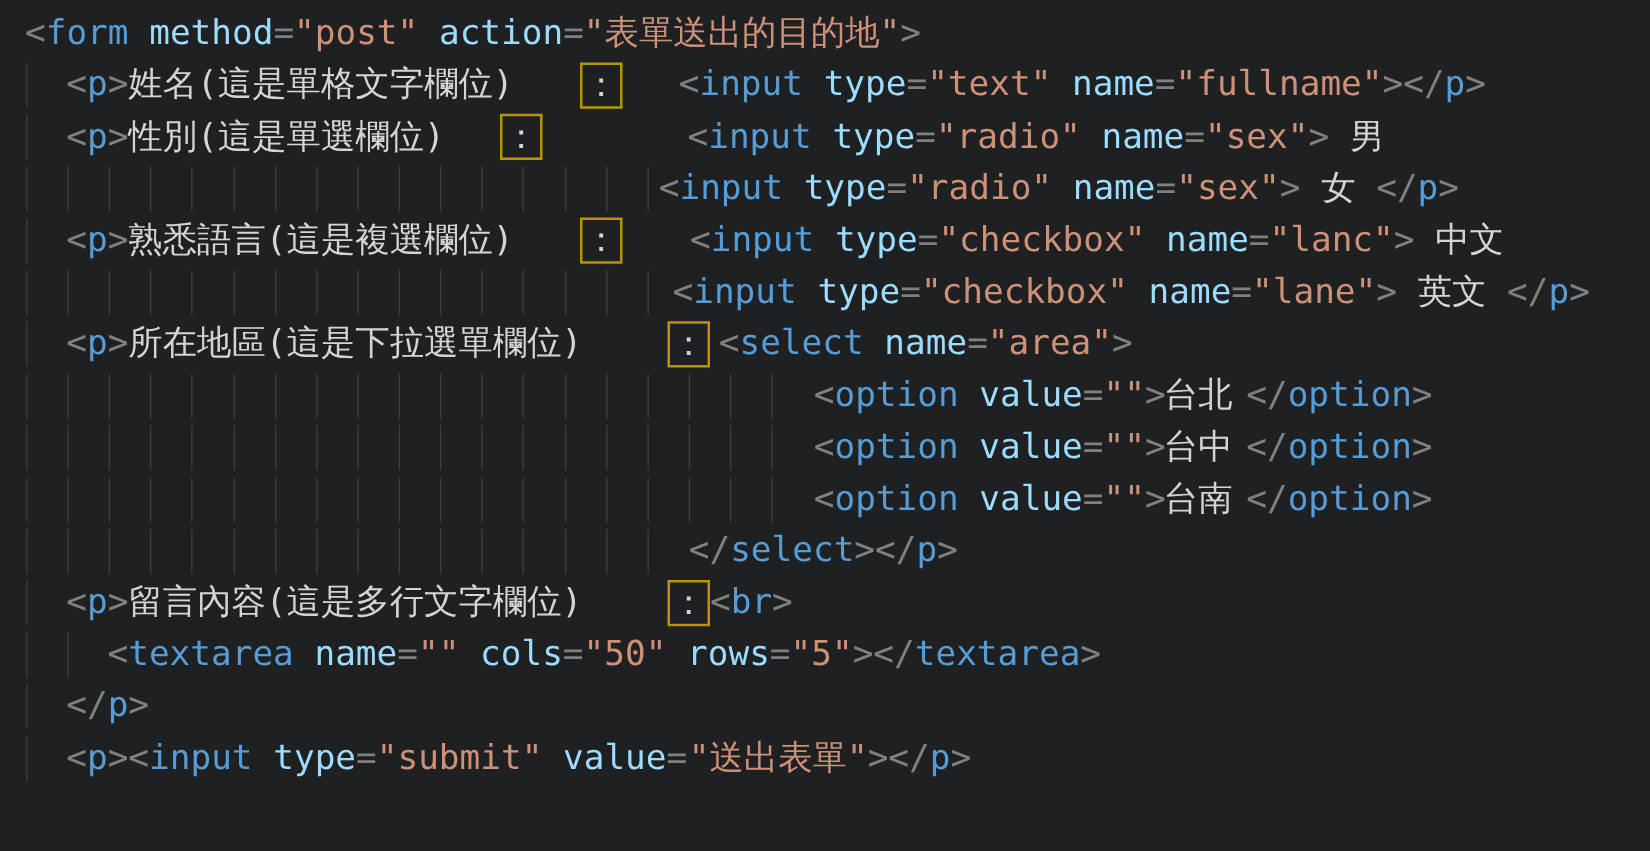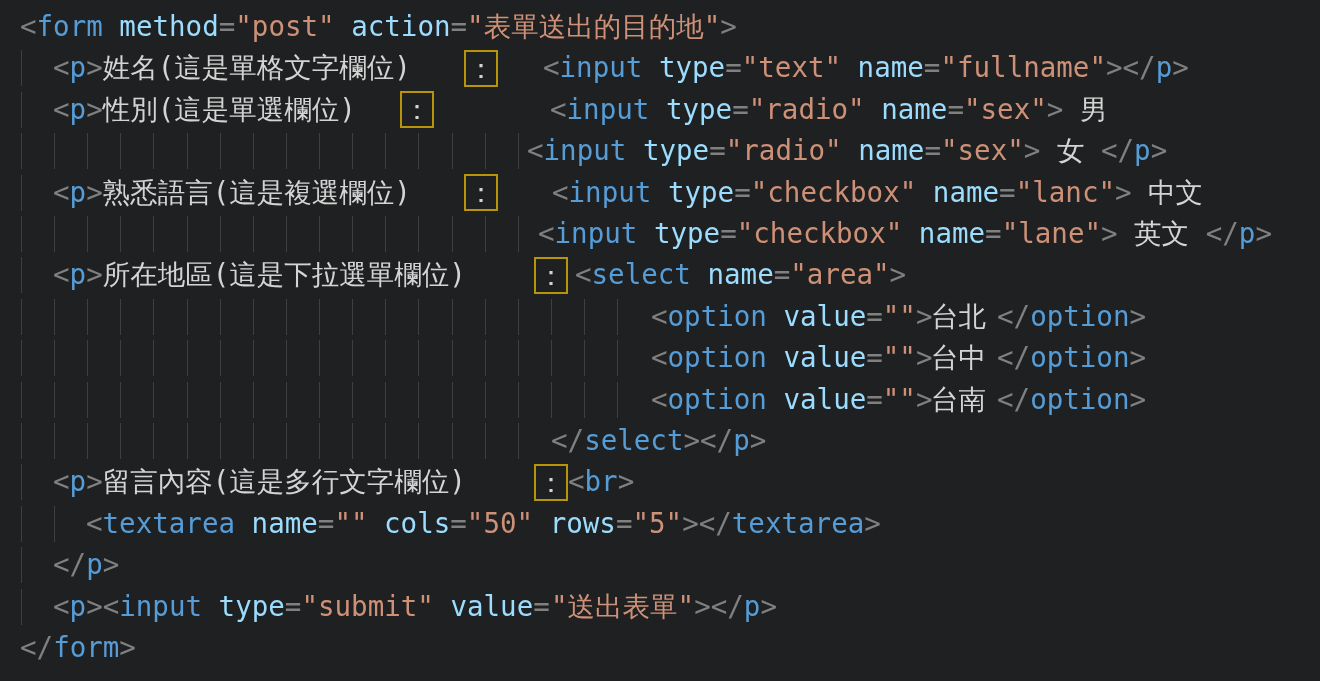--- a/index.html
+++ b/index.html
@@ -48,14 +48,13 @@
     <div class="code-line" style="top: 213px;"><div class="indent-guide" style="left: 21px;"></div><div class="indent-guide" style="left: 54.12px;"></div><div class="indent-guide" style="left: 87.24px;"></div><div class="indent-guide" style="left: 120.36px;"></div><div class="indent-guide" style="left: 153.48px;"></div><div class="indent-guide" style="left: 186.6px;"></div><div class="indent-guide" style="left: 219.72px;"></div><div class="indent-guide" style="left: 252.84px;"></div><div class="indent-guide" style="left: 285.96px;"></div><div class="indent-guide" style="left: 319.08px;"></div><div class="indent-guide" style="left: 352.2px;"></div><div class="indent-guide" style="left: 385.32px;"></div><div class="indent-guide" style="left: 418.44px;"></div><div class="indent-guide" style="left: 451.56px;"></div><div class="indent-guide" style="left: 484.68px;"></div><div class="indent-guide" style="left: 517.8px;"></div><span class="run" style="left: 538px;"><span class="tok tok-punct">&lt;</span><span class="tok tok-tag">input</span><span class="tok tok-attr"> type</span><span class="tok tok-punct">=</span><span class="tok tok-string">"checkbox"</span><span class="tok tok-attr"> name</span><span class="tok tok-punct">=</span><span class="tok tok-string">"lane"</span><span class="tok tok-punct">&gt;</span><span class="tok tok-text"> 英文 </span><span class="tok tok-punct">&lt;/</span><span class="tok tok-tag">p</span><span class="tok tok-punct">&gt;</span></span></div>
     <div class="code-line" style="top: 254.4px;"><div class="indent-guide" style="left: 21px;"></div><span class="run" style="left: 53px;"><span class="tok tok-punct">&lt;</span><span class="tok tok-tag">p</span><span class="tok tok-punct">&gt;</span><span class="tok tok-text">所在地區(這是下拉選單欄位)</span></span><span class="run" style="left: 575px;"><span class="tok tok-punct">&lt;</span><span class="tok tok-tag">select</span><span class="tok tok-attr"> name</span><span class="tok tok-punct">=</span><span class="tok tok-string">"area"</span><span class="tok tok-punct">&gt;</span></span><span class="uni-box" style="left: 534px;">：</span></div>
     <div class="code-line" style="top: 295.8px;"><div class="indent-guide" style="left: 21px;"></div><div class="indent-guide" style="left: 54.12px;"></div><div class="indent-guide" style="left: 87.24px;"></div><div class="indent-guide" style="left: 120.36px;"></div><div class="indent-guide" style="left: 153.48px;"></div><div class="indent-guide" style="left: 186.6px;"></div><div class="indent-guide" style="left: 219.72px;"></div><div class="indent-guide" style="left: 252.84px;"></div><div class="indent-guide" style="left: 285.96px;"></div><div class="indent-guide" style="left: 319.08px;"></div><div class="indent-guide" style="left: 352.2px;"></div><div class="indent-guide" style="left: 385.32px;"></div><div class="indent-guide" style="left: 418.44px;"></div><div class="indent-guide" style="left: 451.56px;"></div><div class="indent-guide" style="left: 484.68px;"></div><div class="indent-guide" style="left: 517.8px;"></div><div class="indent-guide" style="left: 550.92px;"></div><div class="indent-guide" style="left: 584.04px;"></div><div class="indent-guide" style="left: 617.16px;"></div><span class="run" style="left: 651px;"><span class="tok tok-punct">&lt;</span><span class="tok tok-tag">option</span><span class="tok tok-attr"> value</span><span class="tok tok-punct">=</span><span class="tok tok-string">""</span><span class="tok tok-punct">&gt;</span></span><span class="run" style="left: 931px;"><span class="tok tok-text">台北</span></span><span class="run" style="left: 997px;"><span class="tok tok-punct">&lt;/</span><span class="tok tok-tag">option</span><span class="tok tok-punct">&gt;</span></span></div>
     <div class="code-line" style="top: 337.2px;"><div class="indent-guide" style="left: 21px;"></div><div class="indent-guide" style="left: 54.12px;"></div><div class="indent-guide" style="left: 87.24px;"></div><div class="indent-guide" style="left: 120.36px;"></div><div class="indent-guide" style="left: 153.48px;"></div><div class="indent-guide" style="left: 186.6px;"></div><div class="indent-guide" style="left: 219.72px;"></div><div class="indent-guide" style="left: 252.84px;"></div><div class="indent-guide" style="left: 285.96px;"></div><div class="indent-guide" style="left: 319.08px;"></div><div class="indent-guide" style="left: 352.2px;"></div><div class="indent-guide" style="left: 385.32px;"></div><div class="indent-guide" style="left: 418.44px;"></div><div class="indent-guide" style="left: 451.56px;"></div><div class="indent-guide" style="left: 484.68px;"></div><div class="indent-guide" style="left: 517.8px;"></div><div class="indent-guide" style="left: 550.92px;"></div><div class="indent-guide" style="left: 584.04px;"></div><div class="indent-guide" style="left: 617.16px;"></div><span class="run" style="left: 651px;"><span class="tok tok-punct">&lt;</span><span class="tok tok-tag">option</span><span class="tok tok-attr"> value</span><span class="tok tok-punct">=</span><span class="tok tok-string">""</span><span class="tok tok-punct">&gt;</span></span><span class="run" style="left: 931px;"><span class="tok tok-text">台中</span></span><span class="run" style="left: 997px;"><span class="tok tok-punct">&lt;/</span><span class="tok tok-tag">option</span><span class="tok tok-punct">&gt;</span></span></div>
     <div class="code-line" style="top: 378.6px;"><div class="indent-guide" style="left: 21px;"></div><div class="indent-guide" style="left: 54.12px;"></div><div class="indent-guide" style="left: 87.24px;"></div><div class="indent-guide" style="left: 120.36px;"></div><div class="indent-guide" style="left: 153.48px;"></div><div class="indent-guide" style="left: 186.6px;"></div><div class="indent-guide" style="left: 219.72px;"></div><div class="indent-guide" style="left: 252.84px;"></div><div class="indent-guide" style="left: 285.96px;"></div><div class="indent-guide" style="left: 319.08px;"></div><div class="indent-guide" style="left: 352.2px;"></div><div class="indent-guide" style="left: 385.32px;"></div><div class="indent-guide" style="left: 418.44px;"></div><div class="indent-guide" style="left: 451.56px;"></div><div class="indent-guide" style="left: 484.68px;"></div><div class="indent-guide" style="left: 517.8px;"></div><div class="indent-guide" style="left: 550.92px;"></div><div class="indent-guide" style="left: 584.04px;"></div><div class="indent-guide" style="left: 617.16px;"></div><span class="run" style="left: 651px;"><span class="tok tok-punct">&lt;</span><span class="tok tok-tag">option</span><span class="tok tok-attr"> value</span><span class="tok tok-punct">=</span><span class="tok tok-string">""</span><span class="tok tok-punct">&gt;</span></span><span class="run" style="left: 931px;"><span class="tok tok-text">台南</span></span><span class="run" style="left: 997px;"><span class="tok tok-punct">&lt;/</span><span class="tok tok-tag">option</span><span class="tok tok-punct">&gt;</span></span></div>
     <div class="code-line" style="top: 420px;"><div class="indent-guide" style="left: 21px;"></div><div class="indent-guide" style="left: 54.12px;"></div><div class="indent-guide" style="left: 87.24px;"></div><div class="indent-guide" style="left: 120.36px;"></div><div class="indent-guide" style="left: 153.48px;"></div><div class="indent-guide" style="left: 186.6px;"></div><div class="indent-guide" style="left: 219.72px;"></div><div class="indent-guide" style="left: 252.84px;"></div><div class="indent-guide" style="left: 285.96px;"></div><div class="indent-guide" style="left: 319.08px;"></div><div class="indent-guide" style="left: 352.2px;"></div><div class="indent-guide" style="left: 385.32px;"></div><div class="indent-guide" style="left: 418.44px;"></div><div class="indent-guide" style="left: 451.56px;"></div><div class="indent-guide" style="left: 484.68px;"></div><div class="indent-guide" style="left: 517.8px;"></div><span class="run" style="left: 551px;"><span class="tok tok-punct">&lt;/</span><span class="tok tok-tag">select</span><span class="tok tok-punct">&gt;</span><span class="tok tok-punct">&lt;/</span><span class="tok tok-tag">p</span><span class="tok tok-punct">&gt;</span></span></div>
     <div class="code-line" style="top: 461.4px;"><div class="indent-guide" style="left: 21px;"></div><span class="run" style="left: 53px;"><span class="tok tok-punct">&lt;</span><span class="tok tok-tag">p</span><span class="tok tok-punct">&gt;</span><span class="tok tok-text">留言內容(這是多行文字欄位)</span></span><span class="run" style="left: 568px;"><span class="tok tok-punct">&lt;</span><span class="tok tok-tag">br</span><span class="tok tok-punct">&gt;</span></span><span class="uni-box" style="left: 534px;">：</span></div>
     <div class="code-line" style="top: 502.8px;"><div class="indent-guide" style="left: 21px;"></div><div class="indent-guide" style="left: 54.12px;"></div><span class="run" style="left: 86px;"><span class="tok tok-punct">&lt;</span><span class="tok tok-tag">textarea</span><span class="tok tok-attr"> name</span><span class="tok tok-punct">=</span><span class="tok tok-string">""</span><span class="tok tok-attr"> cols</span><span class="tok tok-punct">=</span><span class="tok tok-string">"50"</span><span class="tok tok-attr"> rows</span><span class="tok tok-punct">=</span><span class="tok tok-string">"5"</span><span class="tok tok-punct">&gt;</span><span class="tok tok-punct">&lt;/</span><span class="tok tok-tag">textarea</span><span class="tok tok-punct">&gt;</span></span></div>
     <div class="code-line" style="top: 544.2px;"><div class="indent-guide" style="left: 21px;"></div><span class="run" style="left: 53px;"><span class="tok tok-punct">&lt;/</span><span class="tok tok-tag">p</span><span class="tok tok-punct">&gt;</span></span></div>
     <div class="code-line" style="top: 585.6px;"><div class="indent-guide" style="left: 21px;"></div><span class="run" style="left: 53px;"><span class="tok tok-punct">&lt;</span><span class="tok tok-tag">p</span><span class="tok tok-punct">&gt;</span><span class="tok tok-punct">&lt;</span><span class="tok tok-tag">input</span><span class="tok tok-attr"> type</span><span class="tok tok-punct">=</span><span class="tok tok-string">"submit"</span><span class="tok tok-attr"> value</span><span class="tok tok-punct">=</span></span><span class="run" style="left: 551px;"><span class="tok tok-string">"送出表單"</span><span class="tok tok-punct">&gt;</span><span class="tok tok-punct">&lt;/</span><span class="tok tok-tag">p</span><span class="tok tok-punct">&gt;</span></span></div>
-    <div class="code-line" style="top: 627px;"><span class="run" style="left: 20px;"><span class="tok tok-punct">&lt;/</span><span class="tok tok-tag">form</span><span class="tok tok-punct">&gt;</span></span></div>
   </div>
 
 </body></html>

